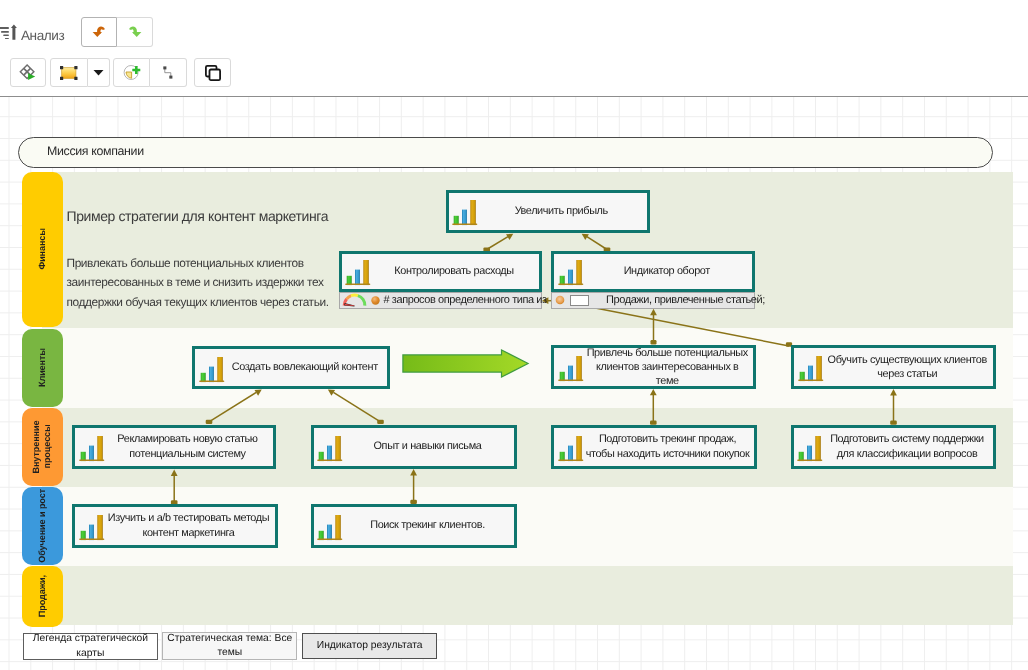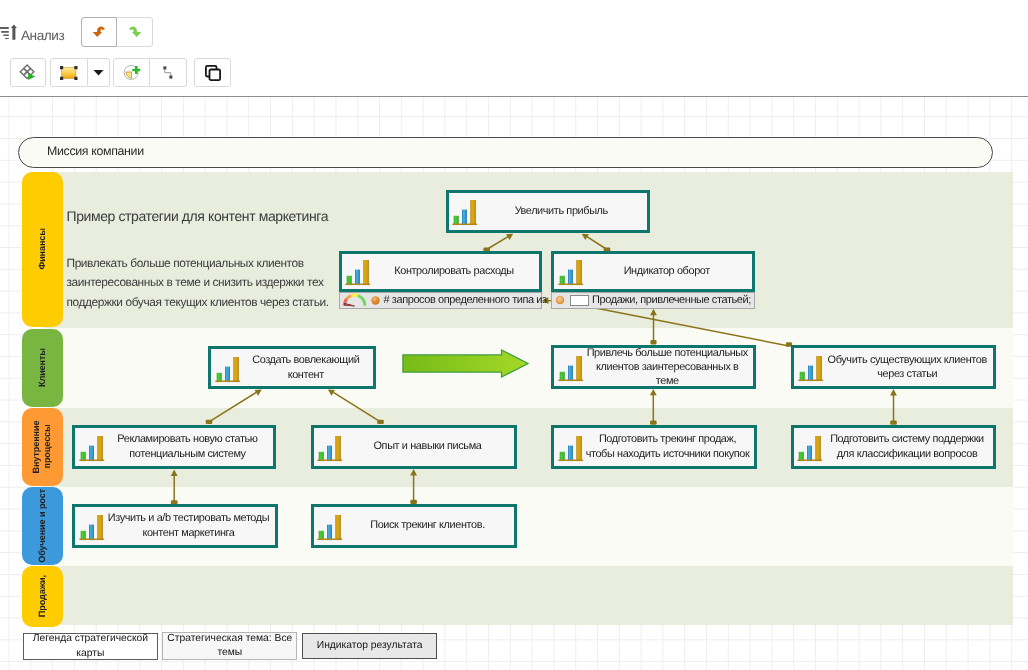--- a/index.html
+++ b/index.html
@@ -389,21 +389,21 @@
               </linearGradient>
   </defs>
   <rect x="1.7" y="15.8" width="5.0" height="9.3" fill="url(#bcg)"></rect>
   <rect x="10.0" y="9.6" width="4.9" height="15.5" fill="url(#bcb)"></rect>
   <rect x="18.3" y="0.0" width="5.5" height="25.1" fill="url(#bco)"></rect>
   <rect x="0.2" y="23.5" width="25.1" height="1.5" rx="0.7" fill="#b0861a"></rect>
 </svg>
         </span>
     <span class="title">Индикатор оборот</span>
   </div>
-  <div class="node" style="left:208px;top:250.0px;width:168px;height:43.0px">
+  <div class="node" style="left:192.0px;top:250.0px;width:198px;height:43.0px">
     <span class="ico">
           <svg width="26" height="26" viewBox="0 0 26 26">
   <defs>
     <linearGradient id="bcg" x1="0" y1="0" x2="1" y2="0">
                 <stop offset="0%" stop-color="#2ea521"></stop>
                 <stop offset="28%" stop-color="#4fcd3b"></stop>
                 <stop offset="75%" stop-color="#3cc02b"></stop>
                 <stop offset="100%" stop-color="#1f8c16"></stop>
               </linearGradient>
     <linearGradient id="bcb" x1="0" y1="0" x2="1" y2="0">
@@ -709,21 +709,21 @@
               <radialGradient id="dotg2" cx="45%" cy="40%" r="62%">
                 <stop offset="0%" stop-color="#f6cd9e"></stop>
                 <stop offset="70%" stop-color="#e79d4e"></stop>
                 <stop offset="100%" stop-color="#d07f1e"></stop>
               </radialGradient>
             </defs>
             <circle cx="5" cy="5" r="4.3" fill="url(#dotg2)"></circle>
           </svg>
         </span>
     <span class="kpi-input"></span>
-    <span class="kpi-text" style="margin-left:3px">Продажи, привлеченные статьей;</span>
+    <span class="kpi-text" style="margin-left:17px">Продажи, привлеченные статьей;</span>
   </div>
   <div class="legend" style="left:22.8px;top:536.6px;width:135.2px;height:27.8px;background:#fff;border:1.5px solid #5d5d5d;">
     <span>Легенда стратегической карты</span>
   </div>
   <div class="legend" style="left:162.2px;top:536.1px;width:135.3px;height:28.1px;background:#f7f7f7;border:1px solid #b5b5b5;">
     <span>Стратегическая тема: Все темы</span>
   </div>
   <div class="legend" style="left:302.0px;top:537.0px;width:135.3px;height:26.3px;background:#e8e8e8;border:1.8px solid #4f4f4f;">
     <span>Индикатор результата</span>
   </div>

